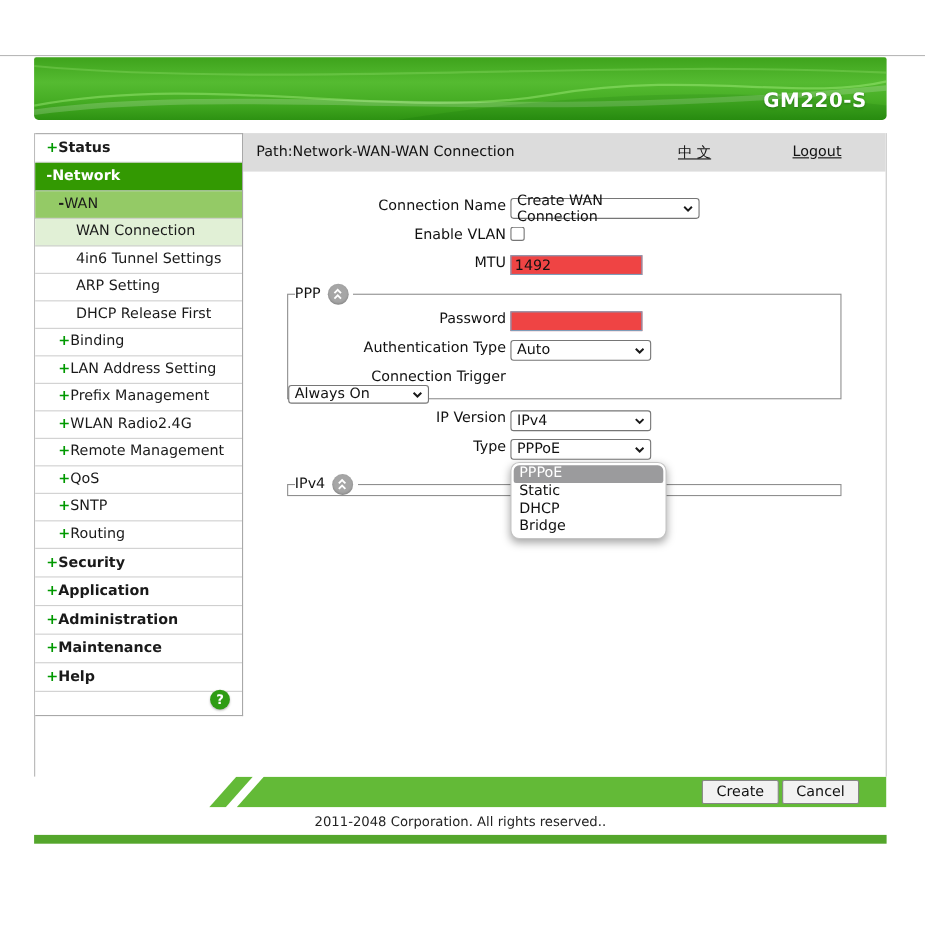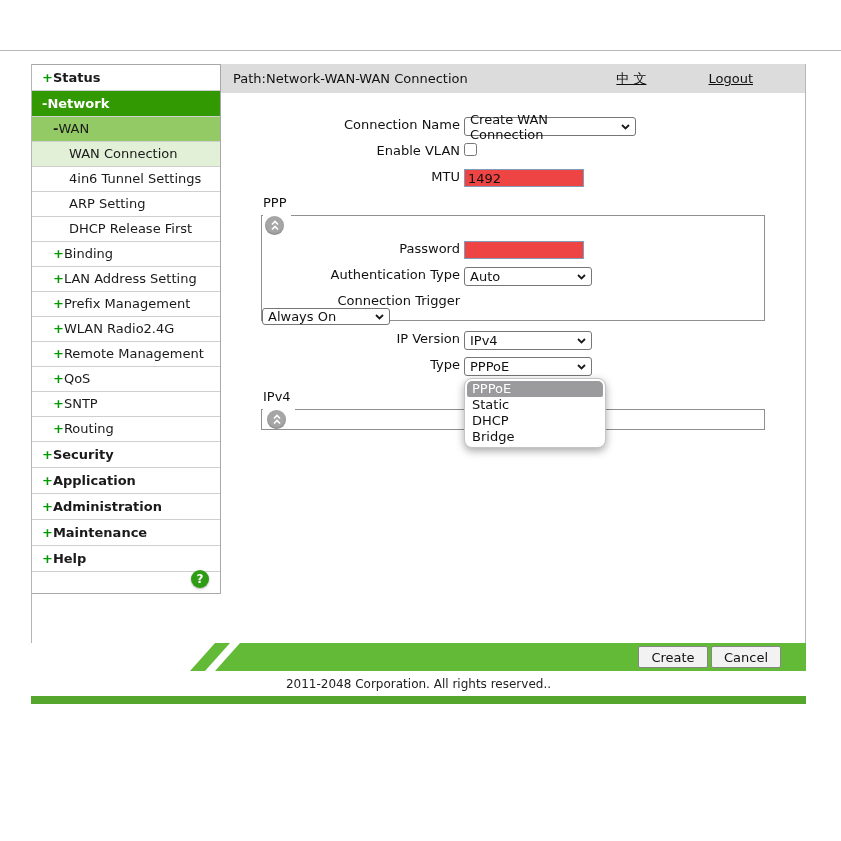--- a/index.html
+++ b/index.html
@@ -35,45 +35,45 @@
   .nav-item.active-mid .plus { color: #1a1a1a; }
   .nav-item.active-light { background: #e1f0d6; }
   #sidebar .filler { flex: 1; border-bottom: none; }
   #help-bubble { position: absolute; right: 11px; bottom: 5px; width: 18px; height: 18px;
     border-radius: 50%; background: #2e9c14; color: #fff; font-size: 12px; font-weight: bold;
     display: flex; align-items: center; justify-content: center; cursor: pointer;
     box-shadow: 0 1px 2px rgba(0,0,0,.3); }
 
   
   #content { flex: 1; background: #ffffff; }
-  #pathbar { height: 29px; background: #dcdcdc; display: flex; align-items: center;
-    padding: 0 12px; font-size: 13px; color: #111; }
+  #pathbar { height: 35px; background: #dcdcdc; display: flex; align-items: center;
+    padding: 0 12px; font-size: 13px; color: #111; gap: 12px; }
   #pathbar .spacer { flex: 1; }
   #pathbar a { color: #111; text-decoration: underline; cursor: pointer; }
   #lang-link { margin-right: 62px; }
-  #logout-link { margin-right: 40px; }
+  #logout-link { margin-right: 28px; }
 
   #form-area { position: relative; height: 550px; padding-top: 24px; }
   .frow { display: flex; align-items: flex-start; height: 18px; margin-bottom: 8px; }
   .frow label { width: 243px; flex: none; text-align: right; padding-right: 4px;
     font-size: 13px; color: #111; }
   fieldset .frow label { width: 202px; }
 
   .sel { height: 19px; background: #fff; border: 1px solid #767676; border-radius: 3px;
     display: flex; align-items: center; justify-content: space-between; padding: 0 5px;
     font-size: 13px; color: #111; cursor: pointer; }
   .sel .chev { flex: none; margin-left: 6px; display: flex; }
   .w172 { width: 172px; } .w193 { width: 193px; } .w142 { width: 128px; }
   input.txt { width: 120px; height: 18px; border: 1px solid #7f9db9; padding: 0 3px;
     font-size: 13px; font-family: inherit; color: #111; background: #ef4444; }
   input.cbx { width: 13px; height: 13px; accent-color: #fff; cursor: pointer; }
 
   fieldset { margin: 8px 0 0 40px; width: 504px; border: 1px solid #8f8f8f; padding: 6px 0 9px; }
   legend { display: flex; align-items: center; gap: 6px; font-size: 13px; color: #111;
-    padding: 0 4px 0 0; margin-left: 1px; flex-direction: column; }
+    padding: 0 4px 0 0; margin-left: 6px; }
   .collapse-btn { width: 19px; height: 19px; border-radius: 50%; background: #a6a6a6;
     display: flex; align-items: center; justify-content: center; cursor: pointer;
     box-shadow: inset 0 -1px 2px rgba(0,0,0,.2); }
   #ipv4-fieldset { margin-top: 14px; padding: 0; height: 13px; }
   #ipv4-fieldset legend { margin-top: -3px; }
 
   .dd-wrap { position: relative; }
   #type-popup { position: absolute; top: 21px; left: 0; width: 142px; z-index: 10;
     background: #fff; border: 1px solid #c4c4c4; border-radius: 8px; padding: 2px;
     box-shadow: 0 3px 8px rgba(0,0,0,.35); }
@@ -97,20 +97,29 @@
     font-size: 12px; color: #222; }
   #bottom-bar { height: 8px; background: #54a62c; }
 </style>
 </head>
 <body>
 
 <div id="top-rule"></div>
 
 <div id="page">
 
+  <div id="banner">
+    <svg viewBox="0 0 775 57" preserveAspectRatio="none">
+      <path d="M0,44 C160,14 330,58 470,34 C600,12 700,40 775,22" fill="none" stroke="rgba(190,255,150,0.35)" stroke-width="2"></path>
+      <path d="M0,50 C200,24 420,62 775,28" fill="none" stroke="rgba(255,255,255,0.18)" stroke-width="5"></path>
+      <path d="M330,57 Q580,18 775,44 L775,57 Z" fill="rgba(0,90,0,0.12)"></path>
+      <path d="M0,8 C220,28 520,2 775,14" fill="none" stroke="rgba(170,240,130,0.25)" stroke-width="2"></path>
+    </svg>
+    <span class="model">GM220-S</span>
+  </div>
 
   <div id="main-wrap">
 
     <div id="sidebar">
       <div class="nav-item l0"><span class="plus">+</span><span>Status</span></div>
       <div class="nav-item l0 active-dark"><span class="plus">-</span><span>Network</span></div>
       <div class="nav-item l1 active-mid"><span class="plus">-</span><span>WAN</span></div>
       <div class="nav-item l2 active-light"><span>WAN Connection</span></div>
       <div class="nav-item l2"><span>4in6 Tunnel Settings</span></div>
       <div class="nav-item l2"><span>ARP Setting</span></div>

